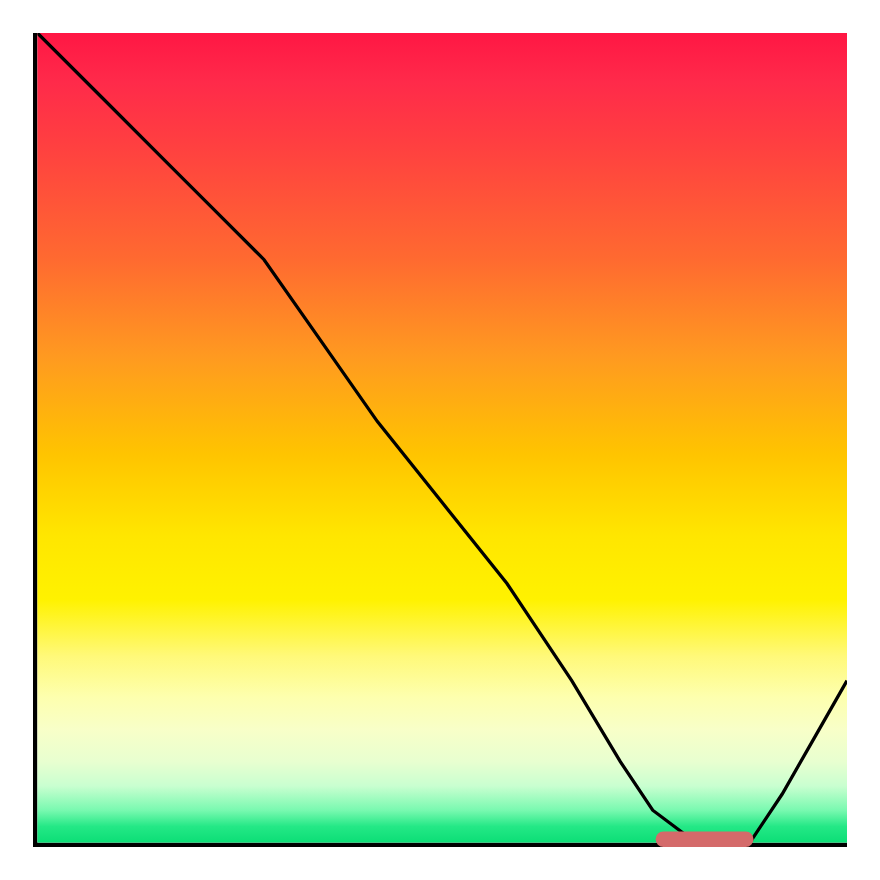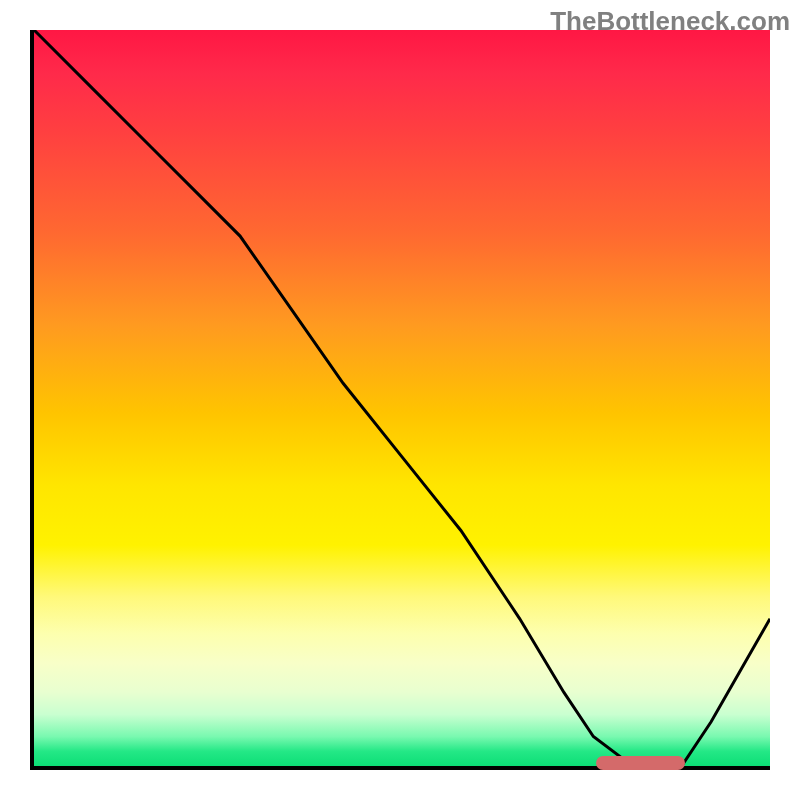--- a/index.html
+++ b/index.html
@@ -55,21 +55,20 @@
   .marker {
     position: absolute;
     background: #d46a6a;
     border-radius: 999px;
   }
 </style>
 </head>
 <body>
 <div class="wrap">
 
-  <div class="watermark">TheBottleneck.com</div>
 
   <div class="plot">
 
     <div class="gradient"></div>
 
     <svg class="curve" viewBox="0 0 740 740" preserveAspectRatio="none">
       <path id="curve-path" fill="none" stroke="#000" stroke-width="3" d="M0.0 0.0 L59.2 59.2 L118.4 118.4 L162.8 162.8 L207.2 207.2 L259.0 281.2 L310.8 355.2 L370.0 429.2 L429.2 503.2 L488.4 592.0 L532.8 666.0 L562.4 710.4 L592.0 732.6 L621.6 740.0 L651.2 740.0 L680.8 695.6 L710.4 643.8 L740.0 592.0"></path>
     </svg>
 
     <div class="marker" id="optimal-marker" style="left: 562.4px; width: 88.8px; top: 725.6px; height: 14px; background: rgb(212, 106, 106);"></div>

